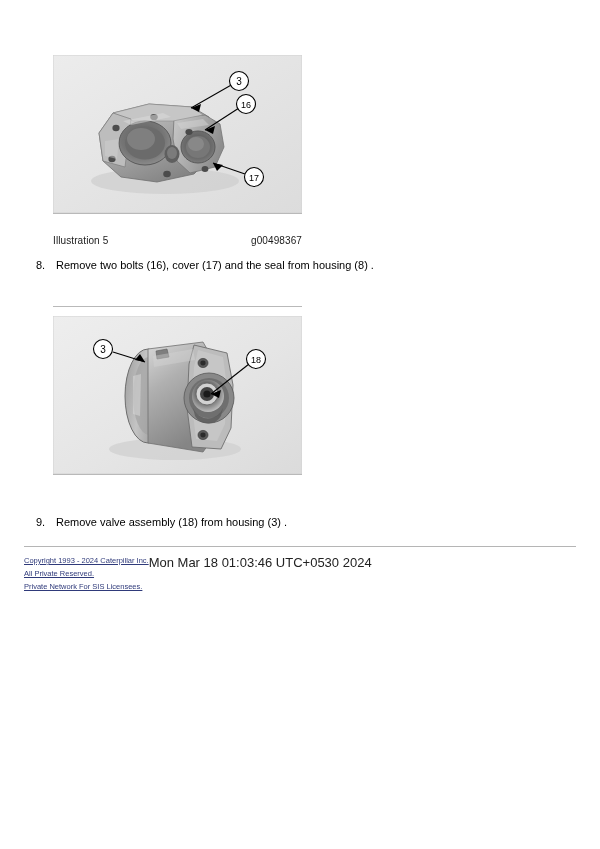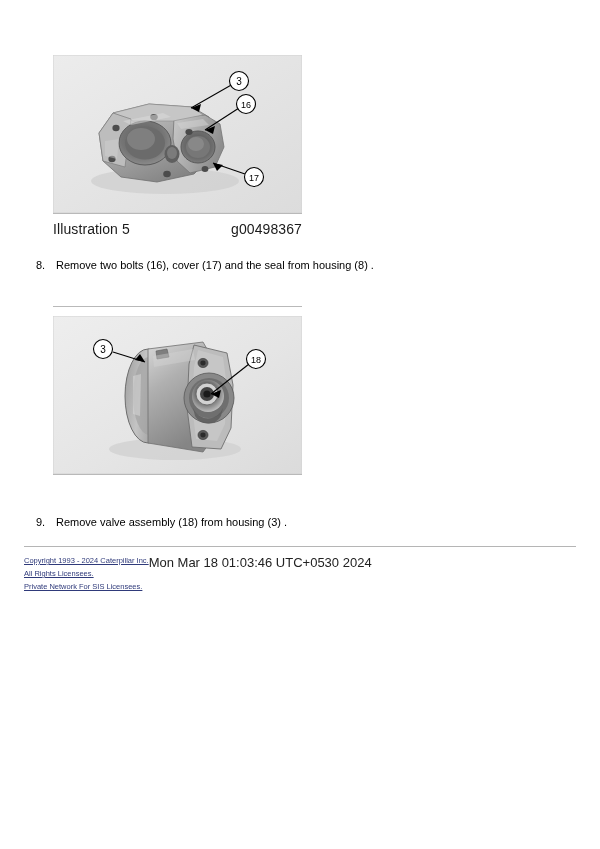--- a/index.html
+++ b/index.html
@@ -34,24 +34,24 @@
     width: 249px;
     height: 158px;
     position: relative;
     overflow: hidden;
     background: #e9e9e9;
   }
   .caption-row {
     display: flex;
     justify-content: space-between;
     align-items: flex-end;
-    font-size: 14px;
+    font-size: 10px;
     color: #1a1a1a;
     letter-spacing: 0.1px;
-    padding-top: 7px;
+    padding-top: 21px;
   }
   .caption-row span { white-space: nowrap; }
 
   
   .step {
     position: absolute;
     left: 36px;
     width: 520px;
     font-size: 11px;
     line-height: 15px;
@@ -297,19 +297,19 @@
   <div class="step" style="top:515px;">
     <span class="num">9.</span>
     <span class="txt">Remove valve assembly (18) from housing (3) .</span>
   </div>
 
   <div class="footer-rule"></div>
 
   <div class="footer">
     <div class="footer-links">
       <a href="#">Copyright 1993 - 2024 Caterpillar Inc.</a>
-      <a href="#">All Rights Licensees.</a>
+      <a href="#">All Private Reserved.</a>
       <a href="#">Private Network For SIS Licensees.</a>
     </div>
     <div class="footer-date">Mon Mar 18 01:03:46 UTC+0530 2024</div>
   </div>
 
 </div>
 
 </body></html>

